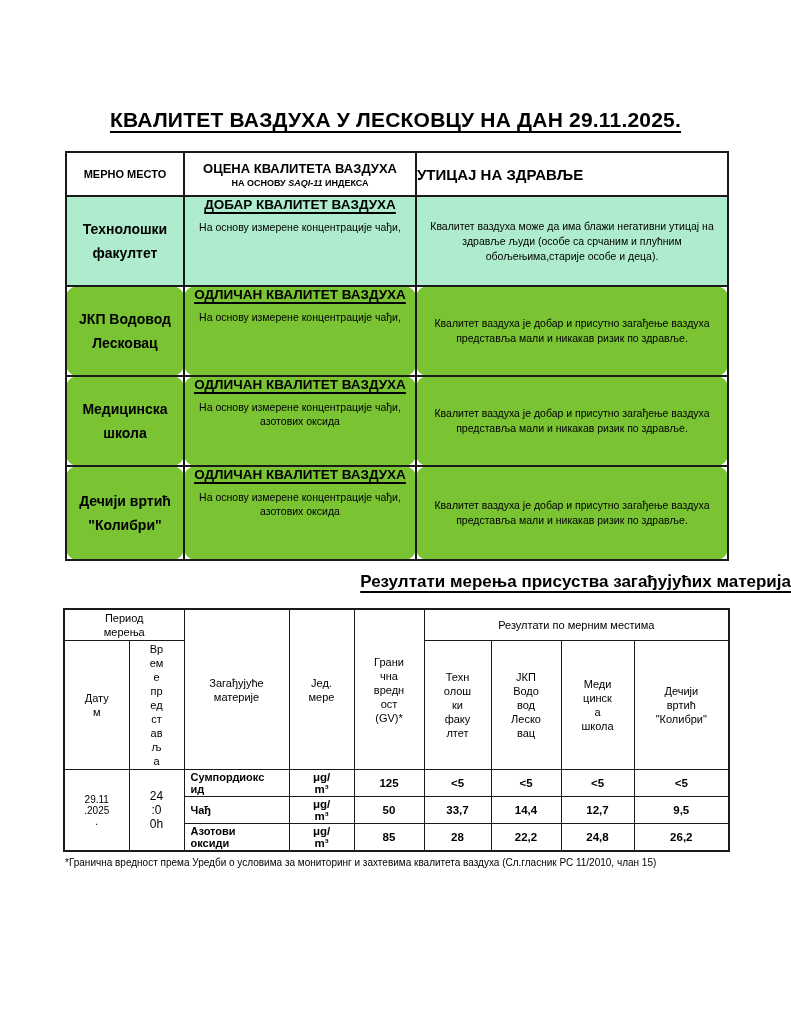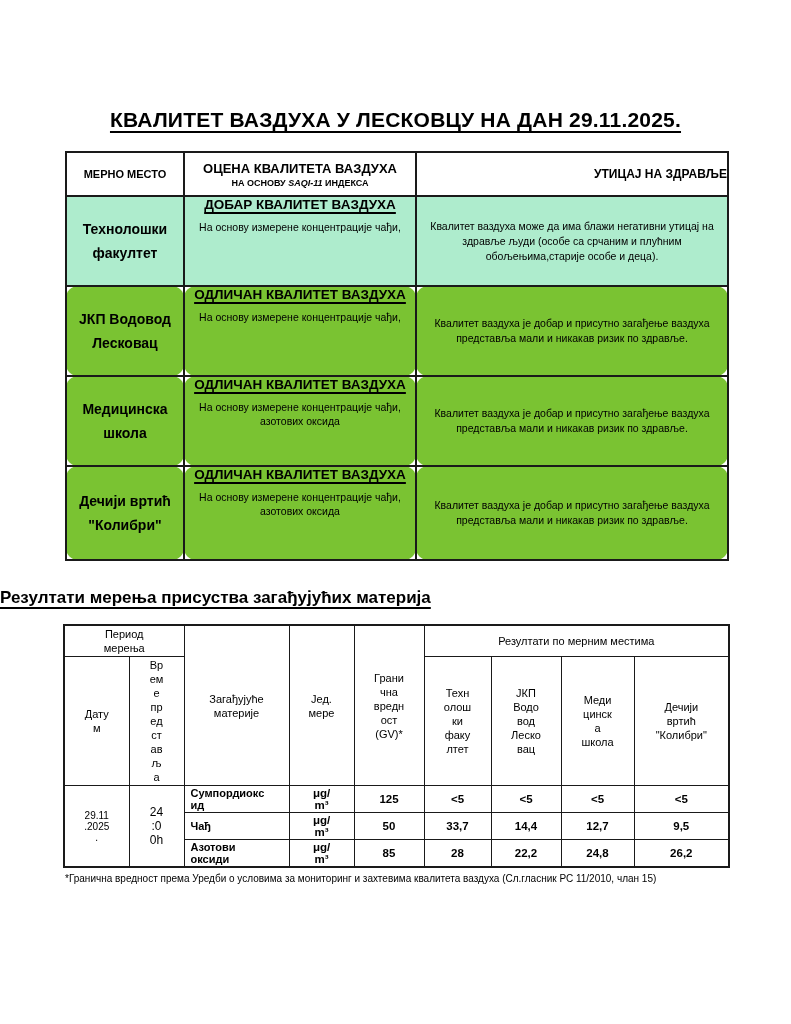--- a/index.html
+++ b/index.html
@@ -21,41 +21,41 @@
   .quality-table {
     margin: 16px 0 0 65px; width: 662px;
   }
   .quality-table th, .quality-table td { border: 2px solid #1a1a1a; padding: 0; }
   .quality-table .hdr-row { height: 44px; background: #ffffff; }
   .qt-h-loc   { font-size: 11px; font-weight: bold; text-align: center; vertical-align: middle; }
   .qt-h-rating{ text-align: center; vertical-align: middle; }
   .qt-h-main  { font-size: 13px; font-weight: bold; }
   .qt-h-sub   { font-size: 9px; margin-top: 2px; }
   .qt-h-sub .saqi { font-weight: bold; font-style: italic; }
-  .qt-h-impact{ font-size: 12px; font-weight: bold; text-align: right; vertical-align: middle; }
+  .qt-h-impact{ font-size: 15px; font-weight: bold; text-align: left; vertical-align: middle; }
   .qt-row     { height: 90px; }
   .qt-row-last{ height: 94px; }
   .bg-good      td { background: var(--good-bg, #aeeccd); }
   .bg-excellent td { background: var(--excellent-bg, #7ac332); border-radius: 12px; }
   .qt-loc {
     font-size: 14px; font-weight: bold; text-align: center; vertical-align: middle;
     line-height: 24px; padding: 0 6px;
   }
   .qt-rating { vertical-align: top; text-align: center; padding: 9px 10px 0 10px; }
   .qt-rating-title {
     font-size: 13.5px; font-weight: bold;
     text-decoration: underline; text-decoration-thickness: 1.5px; text-underline-offset: 3px;
   }
   .qt-rating-basis { font-size: 10.5px; margin-top: 8px; line-height: 14px; }
   .qt-impact {
     font-size: 10.5px; text-align: center; vertical-align: middle;
     padding: 0 14px; line-height: 15px;
   }
   
-  .results-title { margin: 0; padding-top: 20px; text-align: left; }
+  .results-title { margin: 0; padding-top: 4px; text-align: right; }
   .results-title span {
     font-size: 17px; font-weight: bold;
     text-decoration: underline; text-decoration-thickness: 2px; text-underline-offset: 4px;
   }
   .results-table {
     margin: 15px 0 0 63px; width: 665px; border: 2px solid #1a1a1a;
     font-size: 11px;
   }
   .results-table th, .results-table td {
     border: 1px solid #1a1a1a; padding: 1px 19px;

